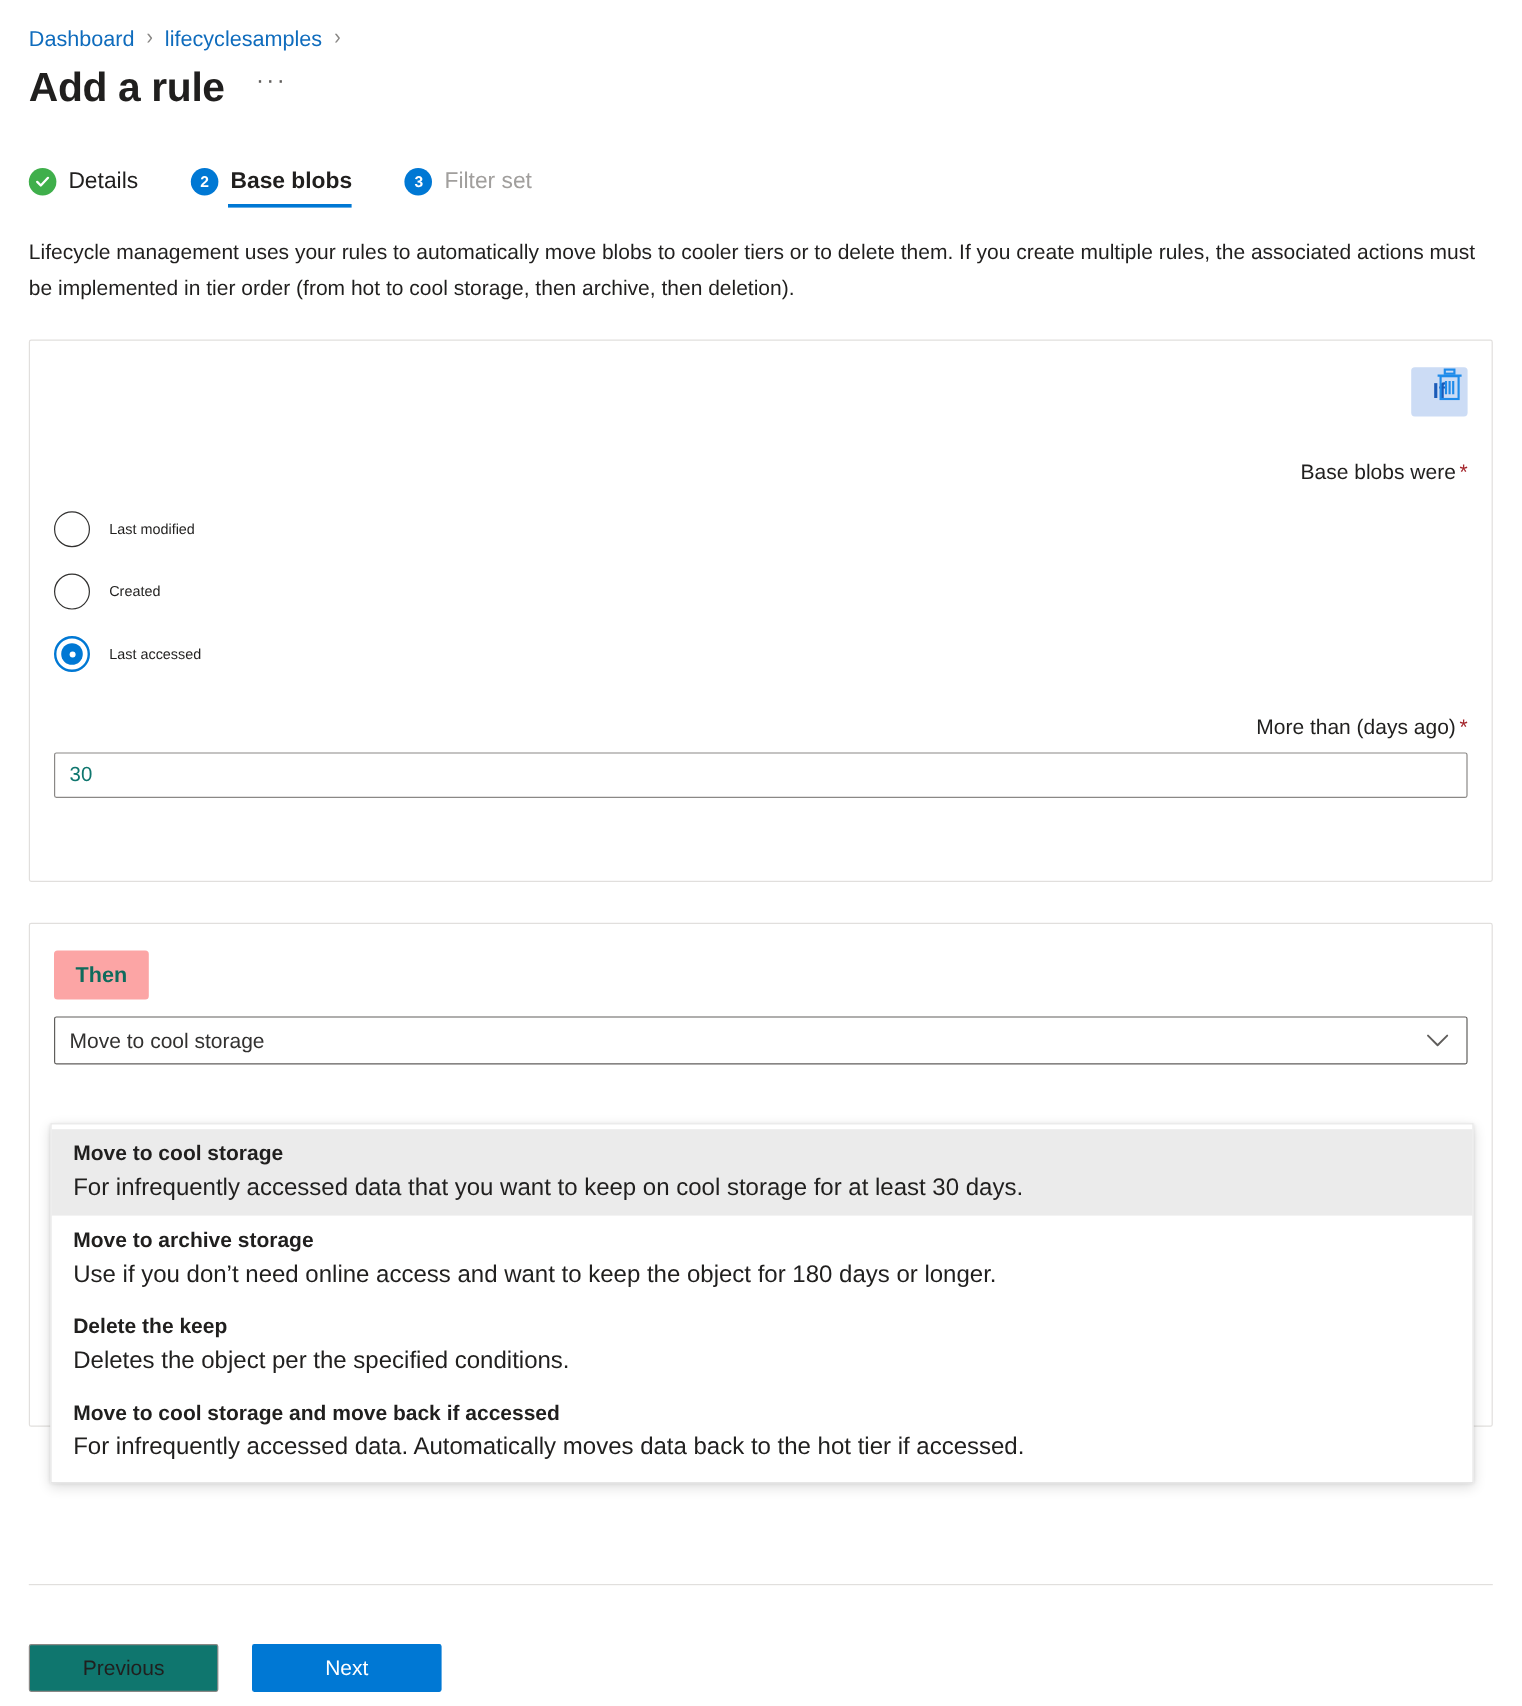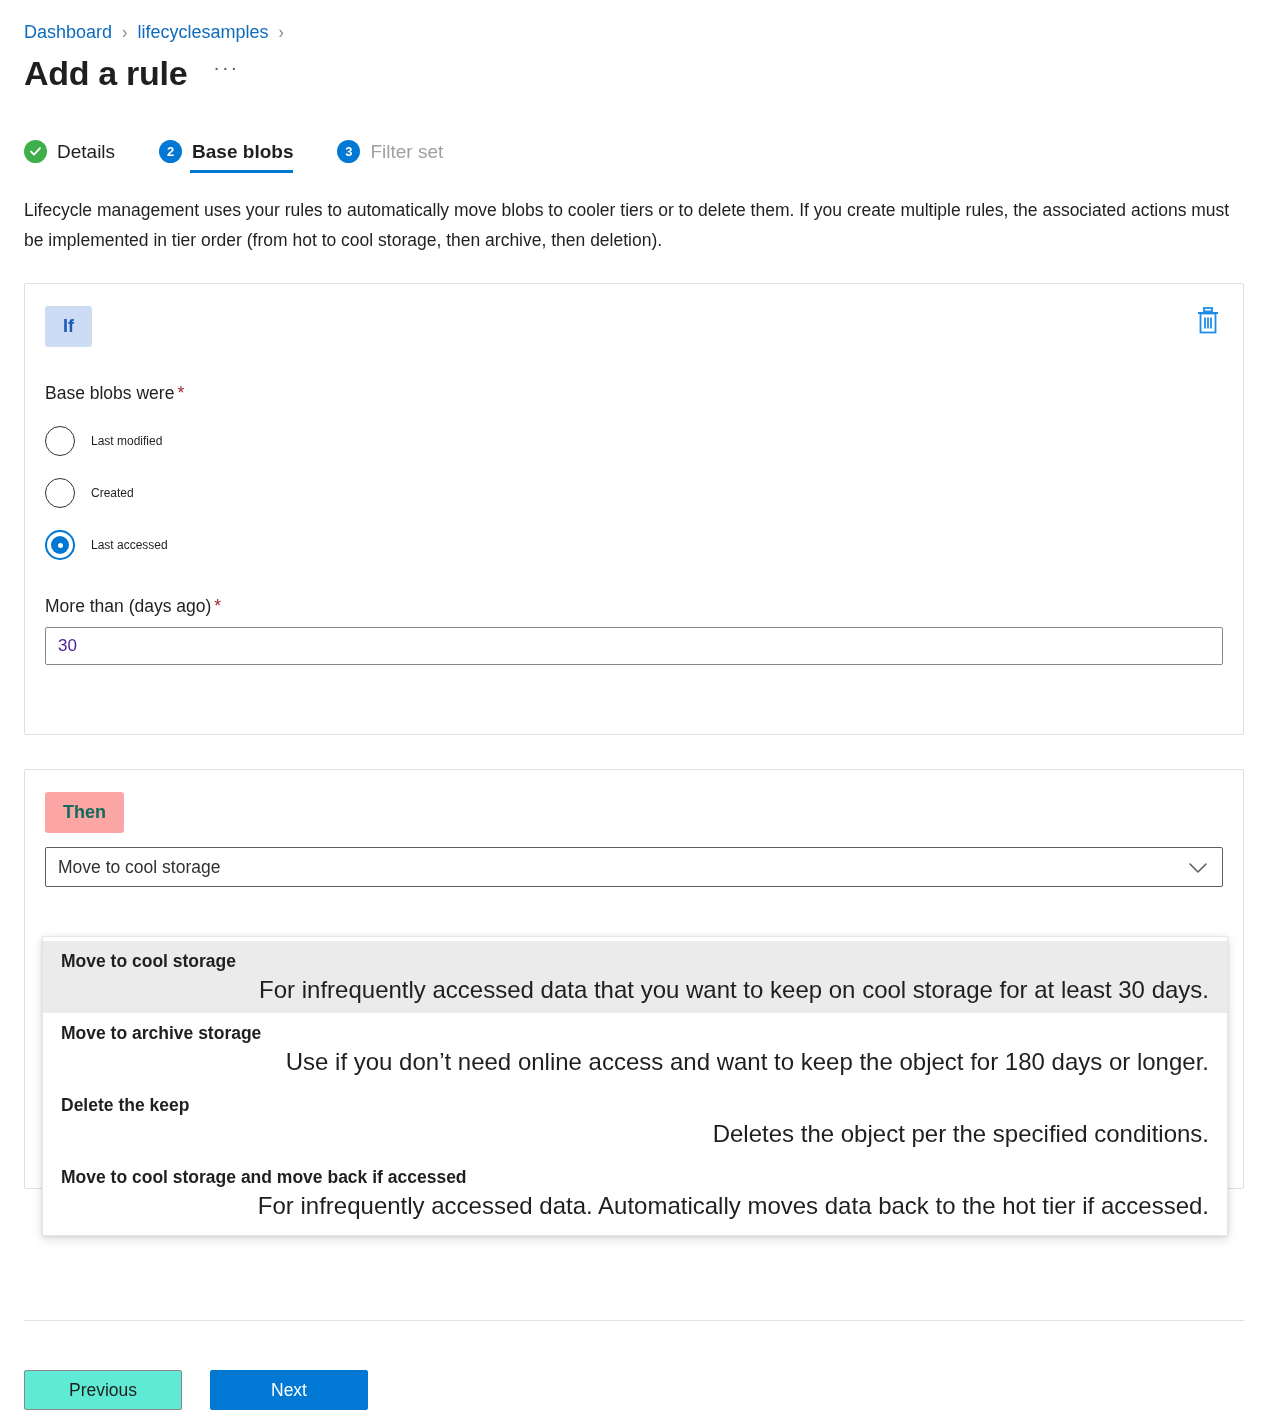--- a/index.html
+++ b/index.html
@@ -61,21 +61,21 @@
   .description {
     margin-top: 22px; font-size: 17.5px; line-height: 30px;
     color: #201f1e; max-width: 1222px;
   }
 
   
   .card {
     position: relative; border: 1px solid #e1dfdd; border-radius: 2px;
     background: #fff; padding: 22px 20px 24px 20px;
   }
-  #if-card { margin-top: 28px; height: 452px; }
+  #if-card { margin-top: 28px; height: 452px; text-align: right; }
   #then-card { margin-top: 34px; height: 420px; }
 
   .pill {
     display: inline-block; font-size: 18px; font-weight: 600;
     padding: 10px 18px; border-radius: 3px;
   }
   .pill-if { background: #ccdcf5; color: #1b5bb8; }
   .pill-then { background: #fca5a5; color: #0f6b5c; }
 
   .delete-icon {
@@ -98,21 +98,21 @@
     display: flex; align-items: center; justify-content: center;
   }
   .radio.checked .inner::after {
     content: ""; width: 5px; height: 5px; border-radius: 50%; background: #fff;
   }
   .radio-label { font-size: 12px; color: #201f1e; }
 
   .text-input {
     margin-top: 10px; width: 100%; height: 38px;
     border: 1px solid #8a8886; border-radius: 2px; background: #fff;
-    font-size: 17px; color: #4c1d95; padding: 0 12px; font-family: inherit;
+    font-size: 17px; color: #0f766e; padding: 0 12px; font-family: inherit;
     display: flex; align-items: center;
   }
 
   
   .connector {
     position: absolute; left: 626px; top: 780px;
     width: 20px; height: 40px; pointer-events: none;
   }
 
   
@@ -127,34 +127,34 @@
   
   .dropdown {
     position: absolute; left: 42px; top: 936px; width: 1186px;
     background: #fff; border: 1px solid #e6e6e6;
     box-shadow: 0 3.2px 10px rgba(0,0,0,0.14), 0 0.6px 3px rgba(0,0,0,0.10);
     z-index: 30; padding: 4px 0 6px 0;
   }
   .dd-option { padding: 7px 18px 8px 18px; cursor: pointer; }
   .dd-option.selected { background: #ebebeb; }
   .dd-title { font-size: 17.5px; font-weight: 700; color: #201f1e; line-height: 27px; }
-  .dd-desc { font-size: 24px; color: #201f1e; line-height: 30px; text-align: right; }
+  .dd-desc { font-size: 20px; color: #201f1e; line-height: 30px; }
 
   
   .footer-sep {
     position: absolute; left: 24px; right: 24px; top: 1320px;
     height: 1px; background: #e1dfdd;
   }
   .footer { position: absolute; left: 24px; top: 1370px; display: flex; gap: 28px; }
   .btn {
     height: 40px; min-width: 158px; font-size: 17.5px; font-family: inherit;
     border-radius: 2px; cursor: pointer;
     display: flex; align-items: center; justify-content: center;
   }
-  .btn-secondary { background: #5eead4; border: 1px solid #8a8886; color: #201f1e; }
+  .btn-secondary { background: #0f766e; border: 1px solid #8a8886; color: #201f1e; }
   .btn-primary { background: #0078d4; border: 1px solid #0078d4; color: #fff; }
 </style>
 </head>
 <body>
 
 <div class="page">
 
   <div class="breadcrumb">
     <span class="crumb">Dashboard</span>
     <span class="crumb-sep">›</span>

